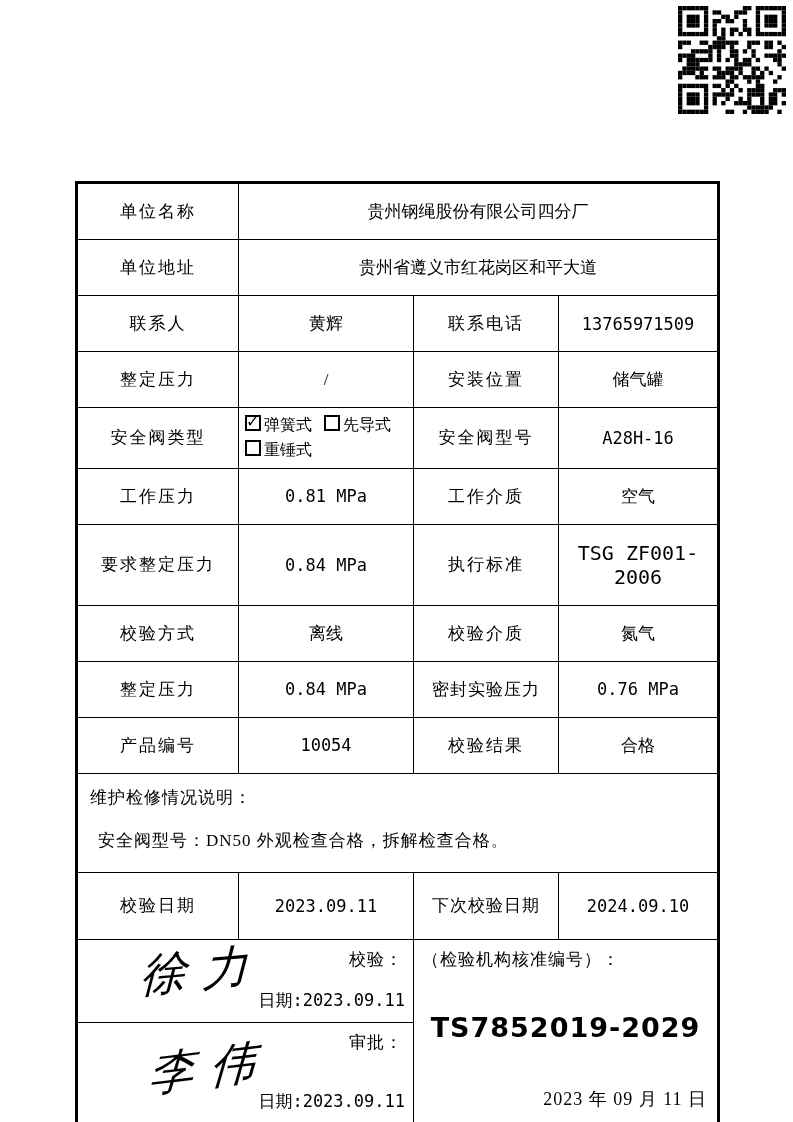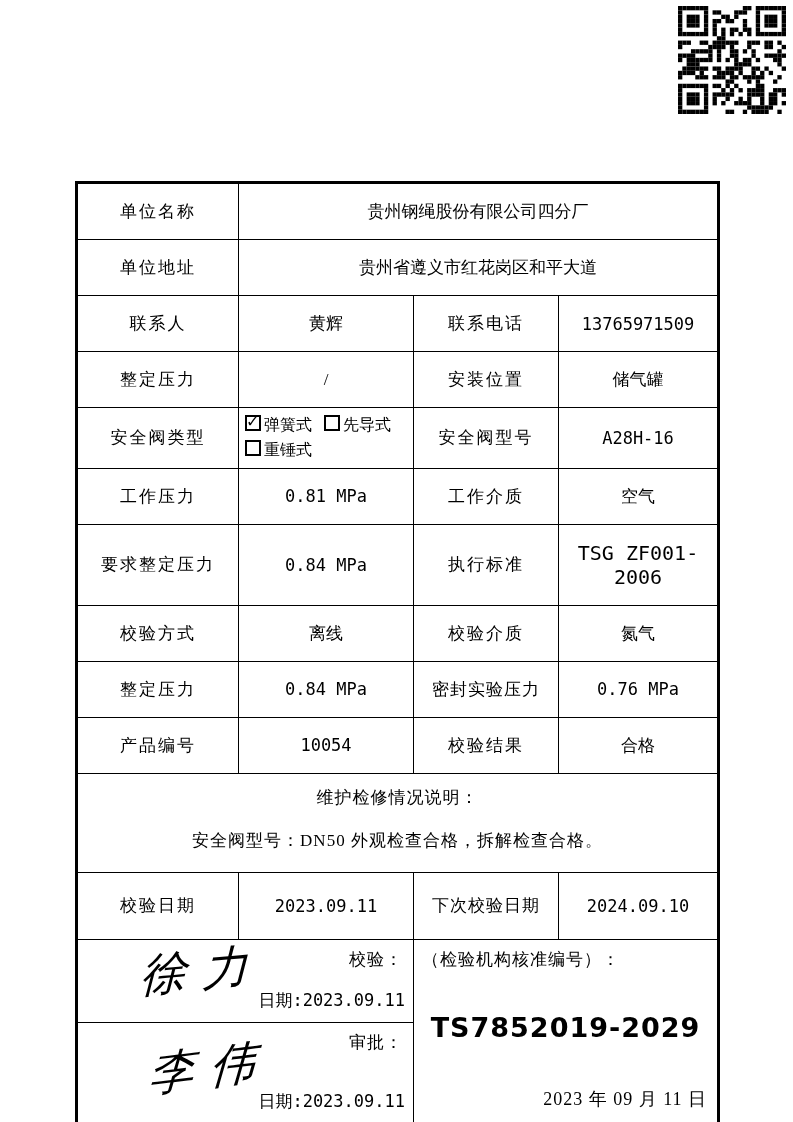--- a/index.html
+++ b/index.html
@@ -14,21 +14,21 @@
   td{border:1px solid #000;font-size:17px;text-align:center;vertical-align:middle;
      padding:16px;overflow:hidden;}
   .lbl{letter-spacing:2px;}
   .num{font-family:"DejaVu Sans Mono",monospace;font-size:17px;}
   .type-cell{text-align:left;padding:5px 6px;line-height:1.55;font-size:16px;}
   .opt{margin-right:8px;white-space:nowrap;}
   .cb{display:inline-block;width:12px;height:12px;border:2px solid #000;
       margin-right:3px;vertical-align:-1px;position:relative;}
   .cb.checked::after{content:"✓";position:absolute;left:-1px;top:-7px;
       font-size:16px;font-weight:bold;font-family:"DejaVu Sans",sans-serif;}
-  .notes-cell{text-align:center;padding:12px 12px;vertical-align:top;}
+  .notes-cell{text-align:left;padding:12px 12px;vertical-align:top;}
   .notes-title{margin:0 0 20px 0;letter-spacing:1px;}
   .notes-body{margin:8px;letter-spacing:1px;}
   .sig-cell{position:relative;text-align:right;vertical-align:top;padding:8px 10px;}
   .sig-label{font-size:17px;letter-spacing:1px;}
   .sig-script{position:absolute;left:62px;top:0px;font-size:46px;font-style:italic;
       letter-spacing:16px;white-space:nowrap;transform:rotate(-5deg) skewX(-6deg);
       font-family:"DejaVu Serif",serif;}
   .sig-script.approver{left:70px;top:14px;transform:rotate(-7deg) skewX(-10deg);}
   .sig-date{position:absolute;right:8px;bottom:10px;font-size:17px;
       font-family:"DejaVu Sans Mono",monospace;}

